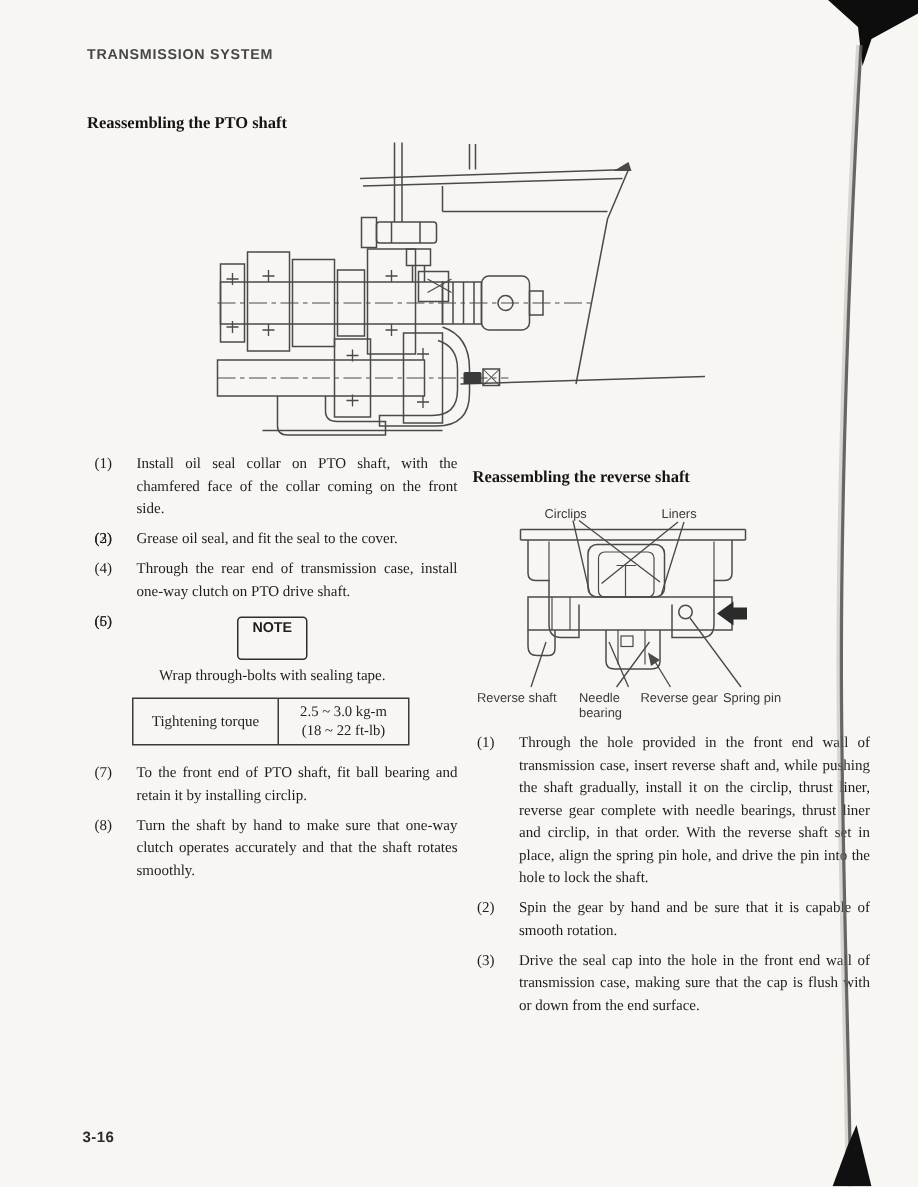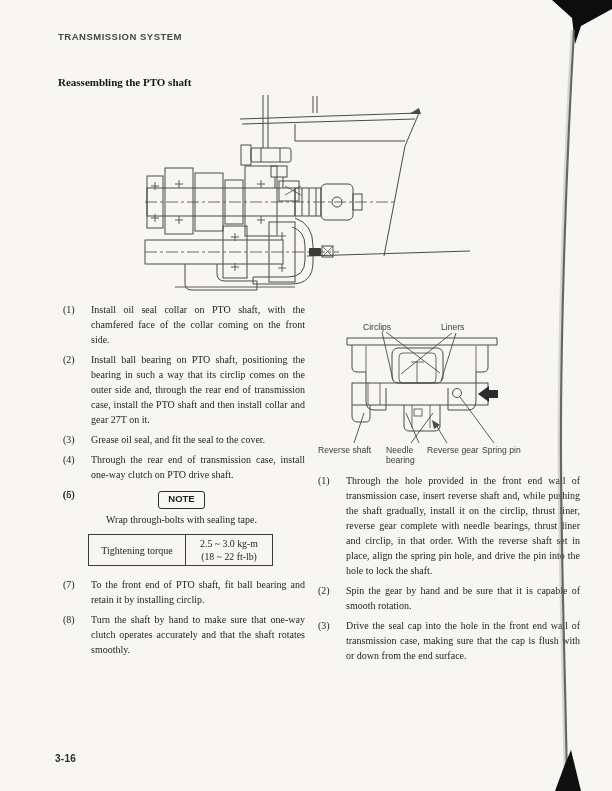--- a/index.html
+++ b/index.html
@@ -21,21 +21,21 @@
   .col-heading { font-size:11px; font-weight:bold; margin:0 0 5px 0; color:#141414; }
   .step {
     position:relative; padding-left:33px;
     font-size:10px; line-height:15px; text-align:justify; margin-bottom:5px;
   }
   .step .num { position:absolute; left:5px; }
   #right-col .step { padding-left:31px; }
   #right-col .step .num { left:3px; }
   .note-box {
     width:max-content; margin:9px auto 5px auto;
-    border:1.6px solid #2e2e2e; border-radius:3px; padding:1px 9px 4px 9px;
+    border:1.6px solid #2e2e2e; border-radius:3px; padding:1px 9px 15px 9px;
     font-family:"Liberation Sans", sans-serif; font-weight:bold; font-size:9.5px; color:#1c1c1c;
   }
   .note-text { text-align:center; font-size:10px; margin:0 0 9px 0; }
   .torque-table {
     display:flex; width:183px; margin:0 0 11px 30px;
     border:1.5px solid #3a3a3a; font-size:10px; background:transparent;
   }
   .torque-label {
     width:96px; border-right:1.5px solid #3a3a3a;
     display:flex; align-items:center; justify-content:center; padding:2px 0;
@@ -111,21 +111,21 @@
     <rect x="327" y="248" width="11" height="11"></rect>
     <path d="M327,248 L338,259 M327,259 L338,248" stroke-width="0.7"></path>
   </g>
 </svg>
 
 <div class="abs" id="left-col">
   <div class="step">
     <span class="num">(1)</span><span>Install oil seal collar on PTO shaft, with the chamfered face of the collar coming on the front side.</span>
   </div>
   <div class="step">
-    <span class="num">(2)</span><span>Install ball bearing on PTO shaft, positioning the bearing in such a way that its circlip comes on the outer side and, through the rear end of transmission case, install the PTO shaft and then install collar and gear 27T on it.</span>
+    <span class="num">(2)</span>
   </div>
   <div class="step">
     <span class="num">(3)</span><span>Grease oil seal, and fit the seal to the cover.</span>
   </div>
   <div class="step">
     <span class="num">(4)</span><span>Through the rear end of transmission case, install one-way clutch on PTO drive shaft.</span>
   </div>
   <div class="step">
     <span class="num">(5)</span>
   </div>
@@ -146,20 +146,21 @@
 
   <div class="step">
     <span class="num">(7)</span><span>To the front end of PTO shaft, fit ball bearing and retain it by installing circlip.</span>
   </div>
   <div class="step">
     <span class="num">(8)</span><span>Turn the shaft by hand to make sure that one-way clutch operates accurately and that the shaft rotates smoothly.</span>
   </div>
 </div>
 
 <div class="abs" id="right-col">
+  <div class="col-heading">Reassembling the reverse shaft</div>
 
   <svg id="reverse-diagram" width="265" height="152" viewBox="315 330 265 152">
     <g stroke="#4a4a4a" stroke-width="1" fill="none">
 
       <path d="M347,354 H497 M347,361 H497 M347,354 V361 M497,354 V361"></path>
 
       <path d="M352,361 V383 Q352,388 357,388 H366 V417 Q366,426 374,426 H386 V404"></path>
       <path d="M488,361 V383 Q488,388 483,388 H476 V417 Q476,426 468,426 H448 V404"></path>
       <path d="M366,388 V362 M476,388 V362" stroke-width="0.8"></path>
 

